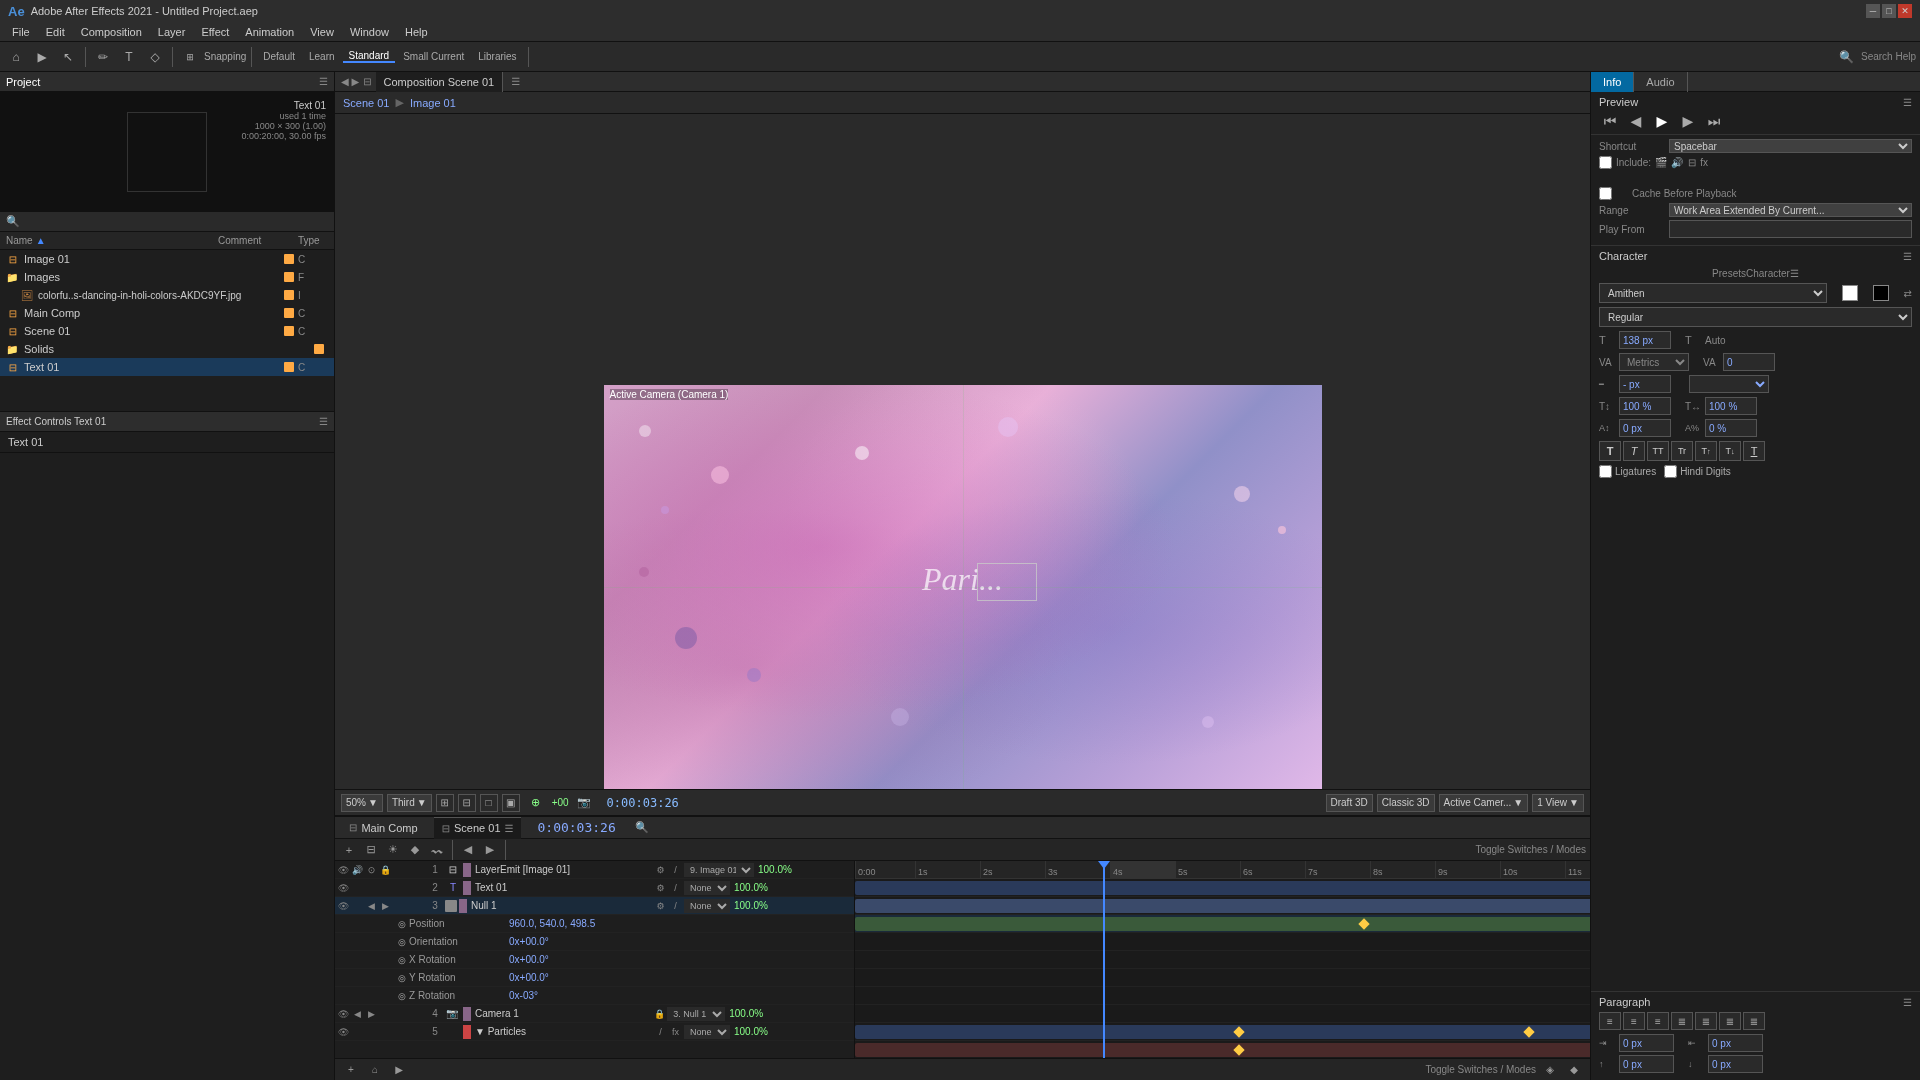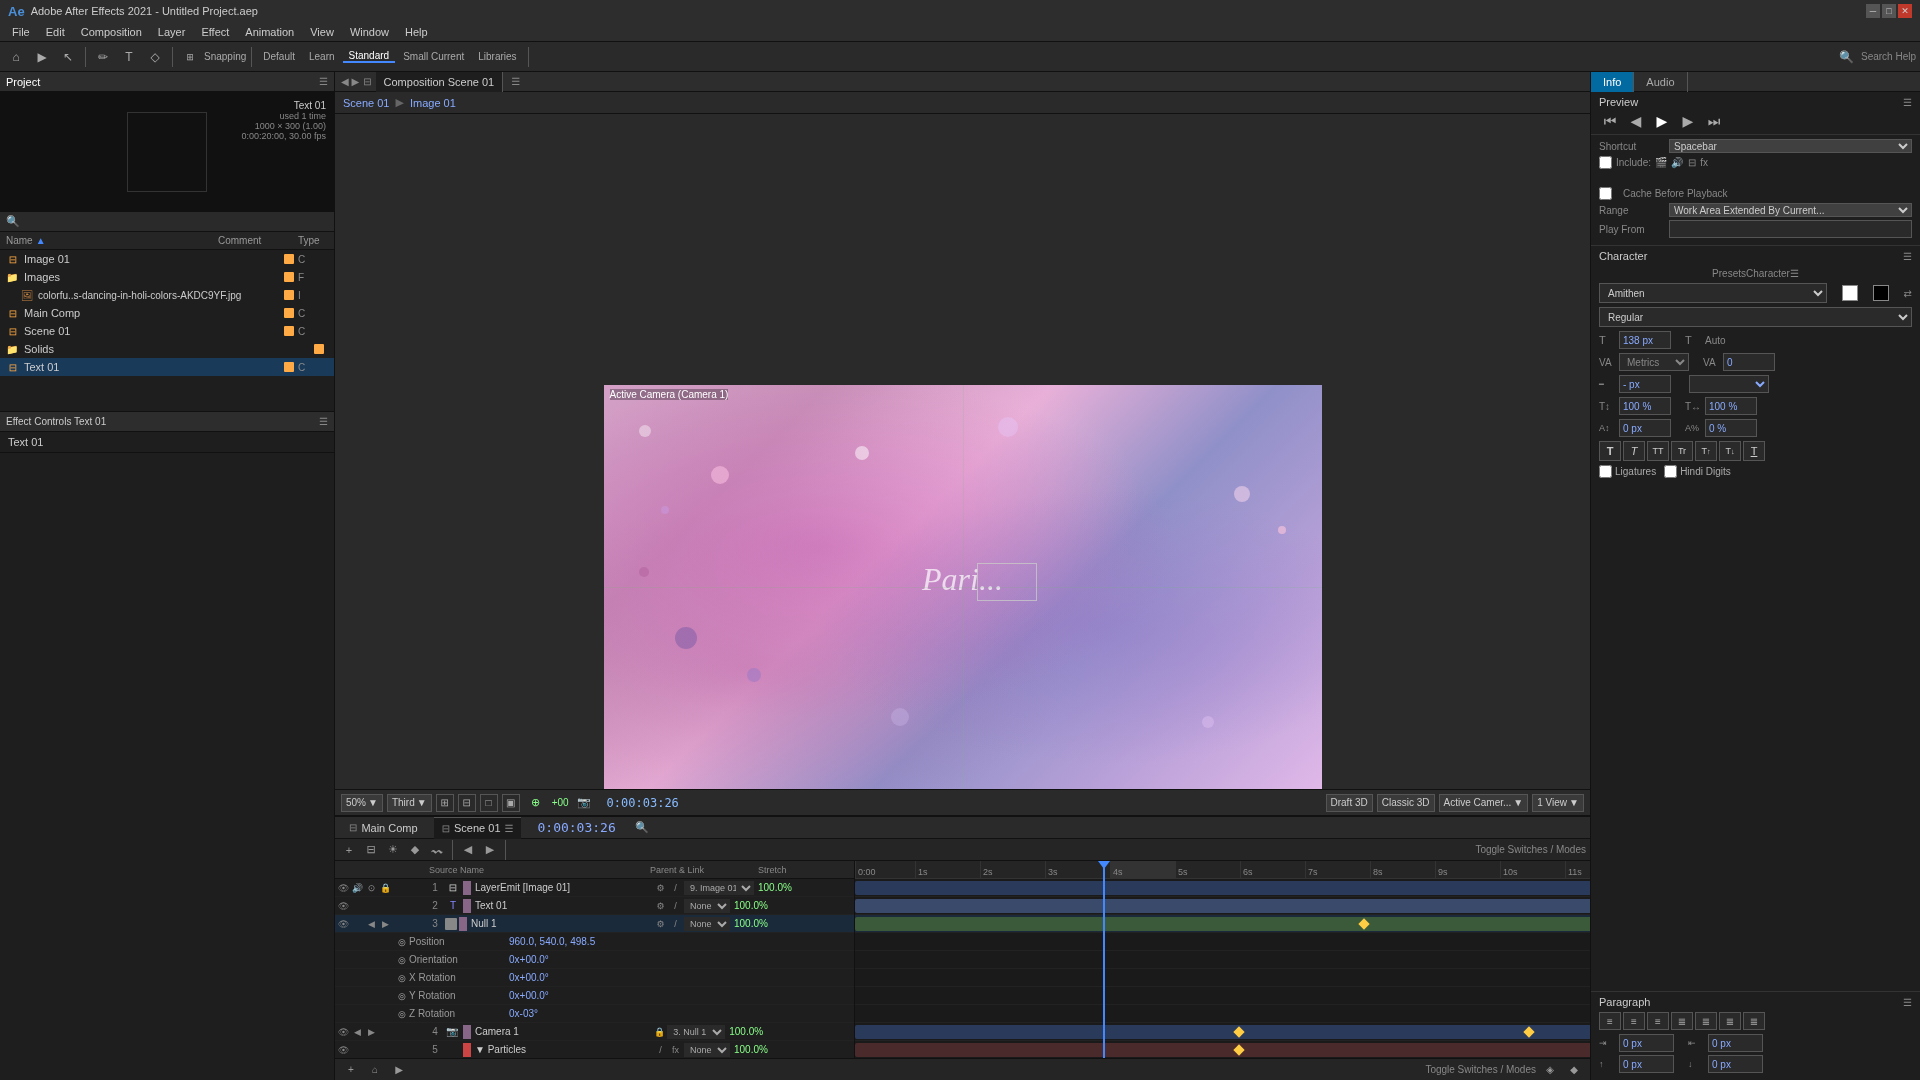--- a/index.html
+++ b/index.html
@@ -1097,28 +1097,20 @@
         <button class="tl-btn">〰</button>
         <div class="toolbar-separator"></div>
         <button class="tl-btn">◀</button>
         <button class="tl-btn">▶</button>
         <div class="toolbar-separator"></div>
         <span style="color:#888;font-size:10px;margin-left:auto;">Toggle Switches / Modes</span>
       </div>
       <div id="timeline-content">
 
         <div id="layer-list" class="scrollbar-style">
-          <div id="layer-headers">
-            <div style="width:90px;font-size:9px;color:#888;"></div>
-            <div style="flex:1;font-size:9px;color:#888;">Source Name</div>
-            <div style="width:200px;font-size:9px;color:#888;display:flex;gap:4px;">
-              <span>Parent &amp; Link</span>
-              <span style="margin-left:50px;">Stretch</span>
-            </div>
-          </div>
 
           <div class="layer-row">
             <div class="layer-controls">
               <span class="lc-btn">👁</span>
               <span class="lc-btn">🔊</span>
               <span class="lc-btn">⊙</span>
               <span class="lc-btn">🔒</span>
             </div>
             <div class="layer-num">1</div>
             <div class="layer-icon" style="font-size:10px;">⊟</div>
@@ -1343,21 +1335,21 @@
         </select>
       </div>
       <div style="display:flex;align-items:center;gap:4px;margin-bottom:18px;">
         <input type="checkbox" style="">
         <span style="font-size:10px;color:#888;">Include:</span>
         <span style="font-size:10px;color:#888;">🎬</span>
         <span style="font-size:10px;color:#888;">🔊</span>
         <span style="font-size:10px;color:#888;">⊟</span>
         <span style="font-size:10px;color:#888;">fx</span>
       </div>
-      <div style="display:flex;align-items:center;gap:11px;margin-bottom:3px;">
+      <div style="display:flex;align-items:center;gap:20px;margin-bottom:3px;">
         <input type="checkbox" style="">
         <span style="font-size:10px;color:#888;">Cache Before Playback</span>
       </div>
       <div class="shortcut-row">
         <span class="shortcut-label">Range</span>
         <select class="shortcut-select">
           <option>Work Area Extended By Current...</option>
         </select>
       </div>
       <div class="shortcut-row">

